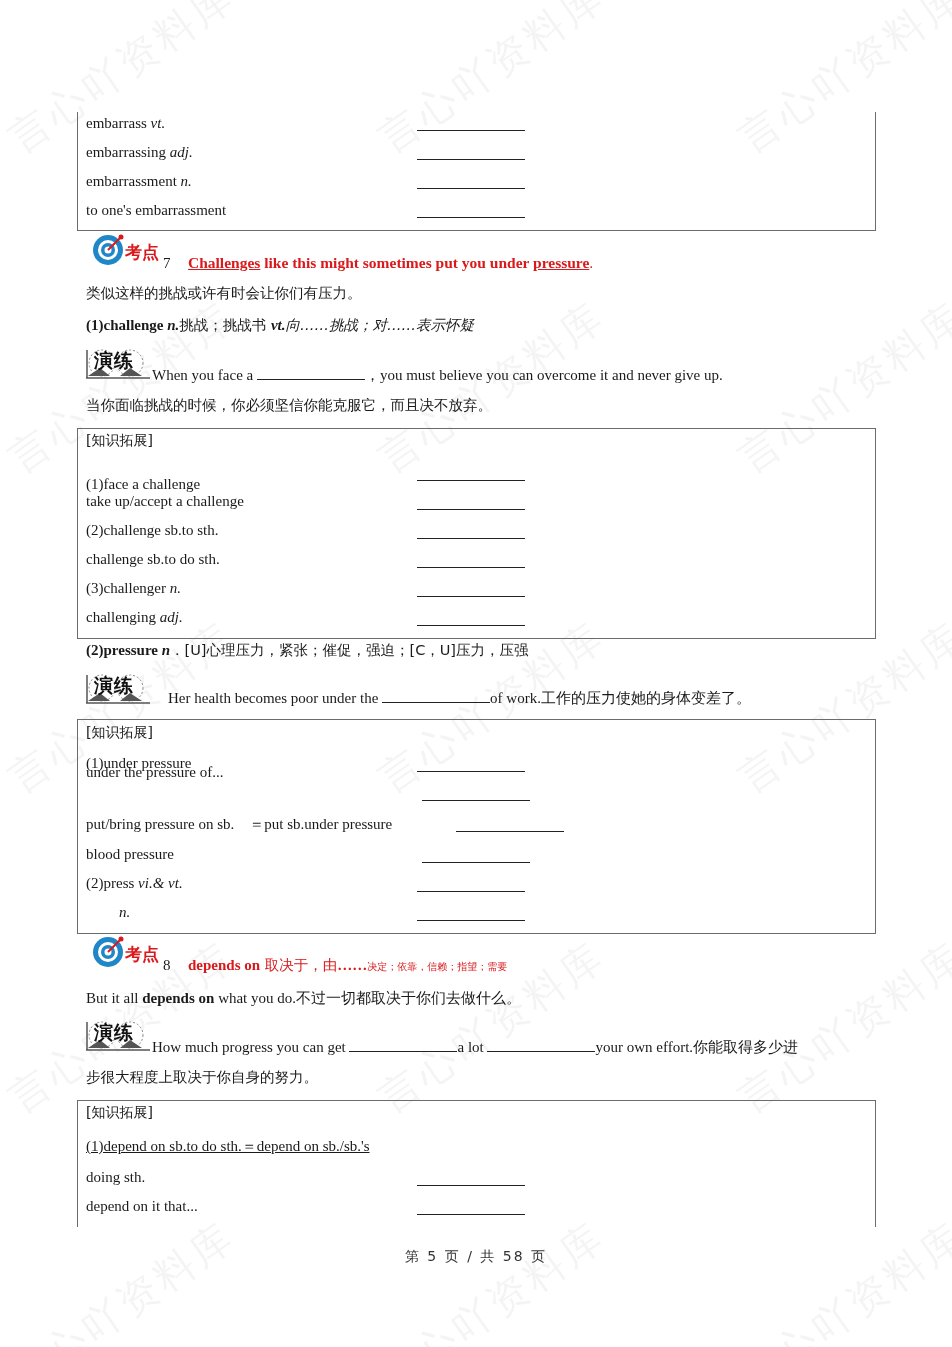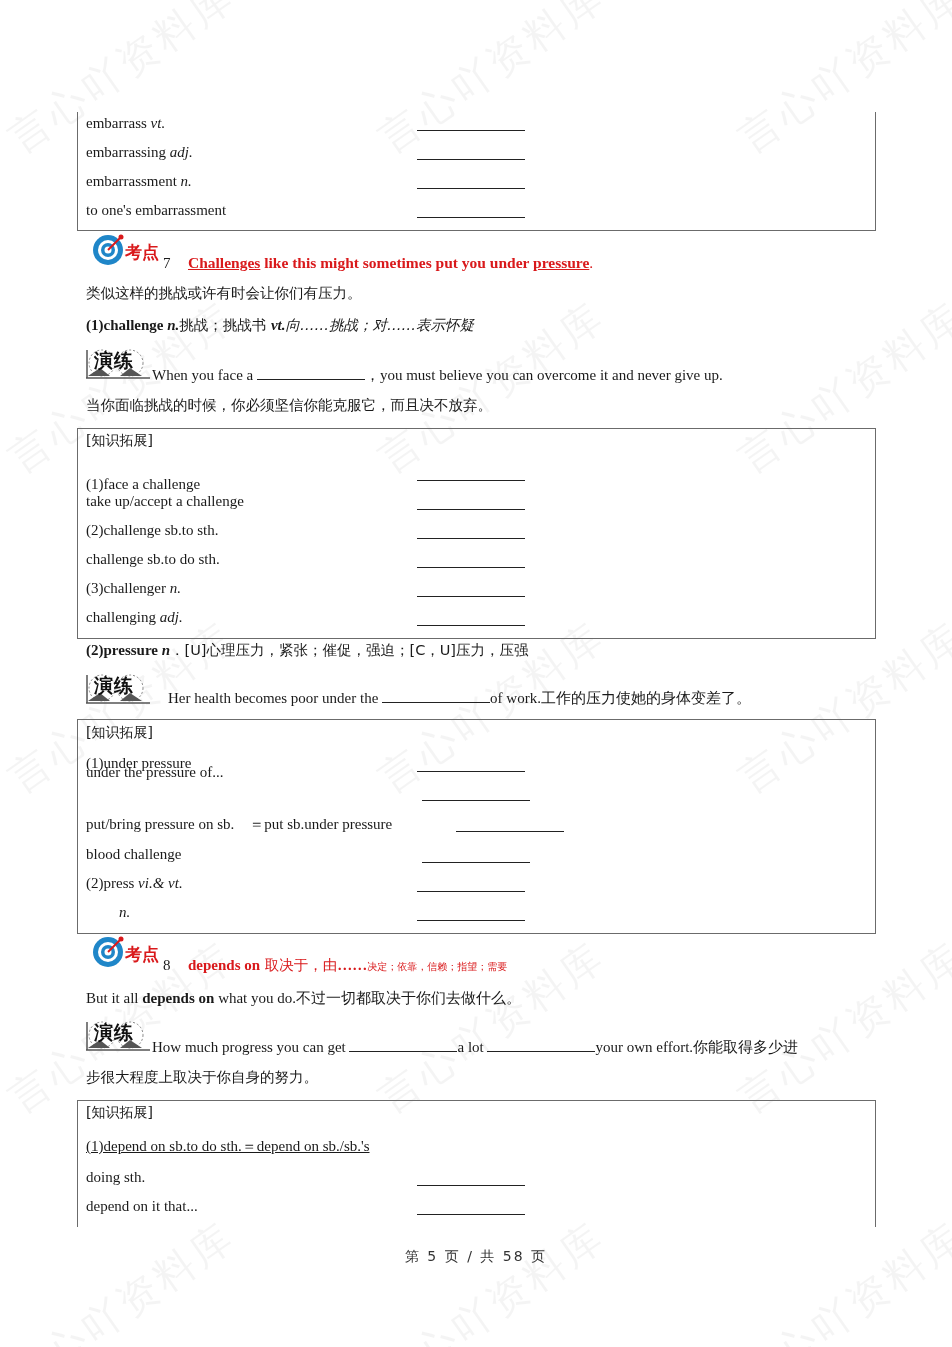--- a/index.html
+++ b/index.html
@@ -108,21 +108,21 @@
   </svg>
   <span class="yl-text">演练</span>
 </div>
 <div class="abs" style="left:168px;top:688px;text-align:right;"><span>Her health becomes poor under the </span><span class="inl-blank"></span><span style="font-size:15px;">of work.工作的压力使她的身体变差了。</span></div>
 
 <div class="box" style="left:77px;top:719px;width:797px;height:213px;"></div>
 <div class="abs" style="left:86px;top:724px;font-family:'DejaVu Serif',serif;font-size:14px;">[知识拓展]</div>
 <div class="abs" style="left:86px;top:755px;"><span>(1)under pressure</span></div>
 <div class="abs" style="left:86px;top:764px;"><span>under the pressure of...</span></div>
 <div class="abs" style="left:86px;top:815px;"><span>put/bring pressure on sb.　＝put sb.under pressure</span></div>
-<div class="abs" style="left:86px;top:846px;"><span>blood challenge</span></div>
+<div class="abs" style="left:86px;top:846px;"><span>blood pressure</span></div>
 <div class="abs" style="left:86px;top:875px;"><span>(2)press </span><i>vi.&amp; vt.</i></div>
 <div class="abs" style="left:119px;top:904px;"><i>n.</i></div>
 <div class="blank" style="left:417px;top:771px;"></div>
 <div class="blank" style="left:422px;top:800px;"></div>
 <div class="blank" style="left:456px;top:831px;"></div>
 <div class="blank" style="left:422px;top:862px;"></div>
 <div class="blank" style="left:417px;top:891px;"></div>
 <div class="blank" style="left:417px;top:920px;"></div>
 
 <svg class="kd-icon" style="left:91px;top:933px;" viewBox="0 0 36 36">

